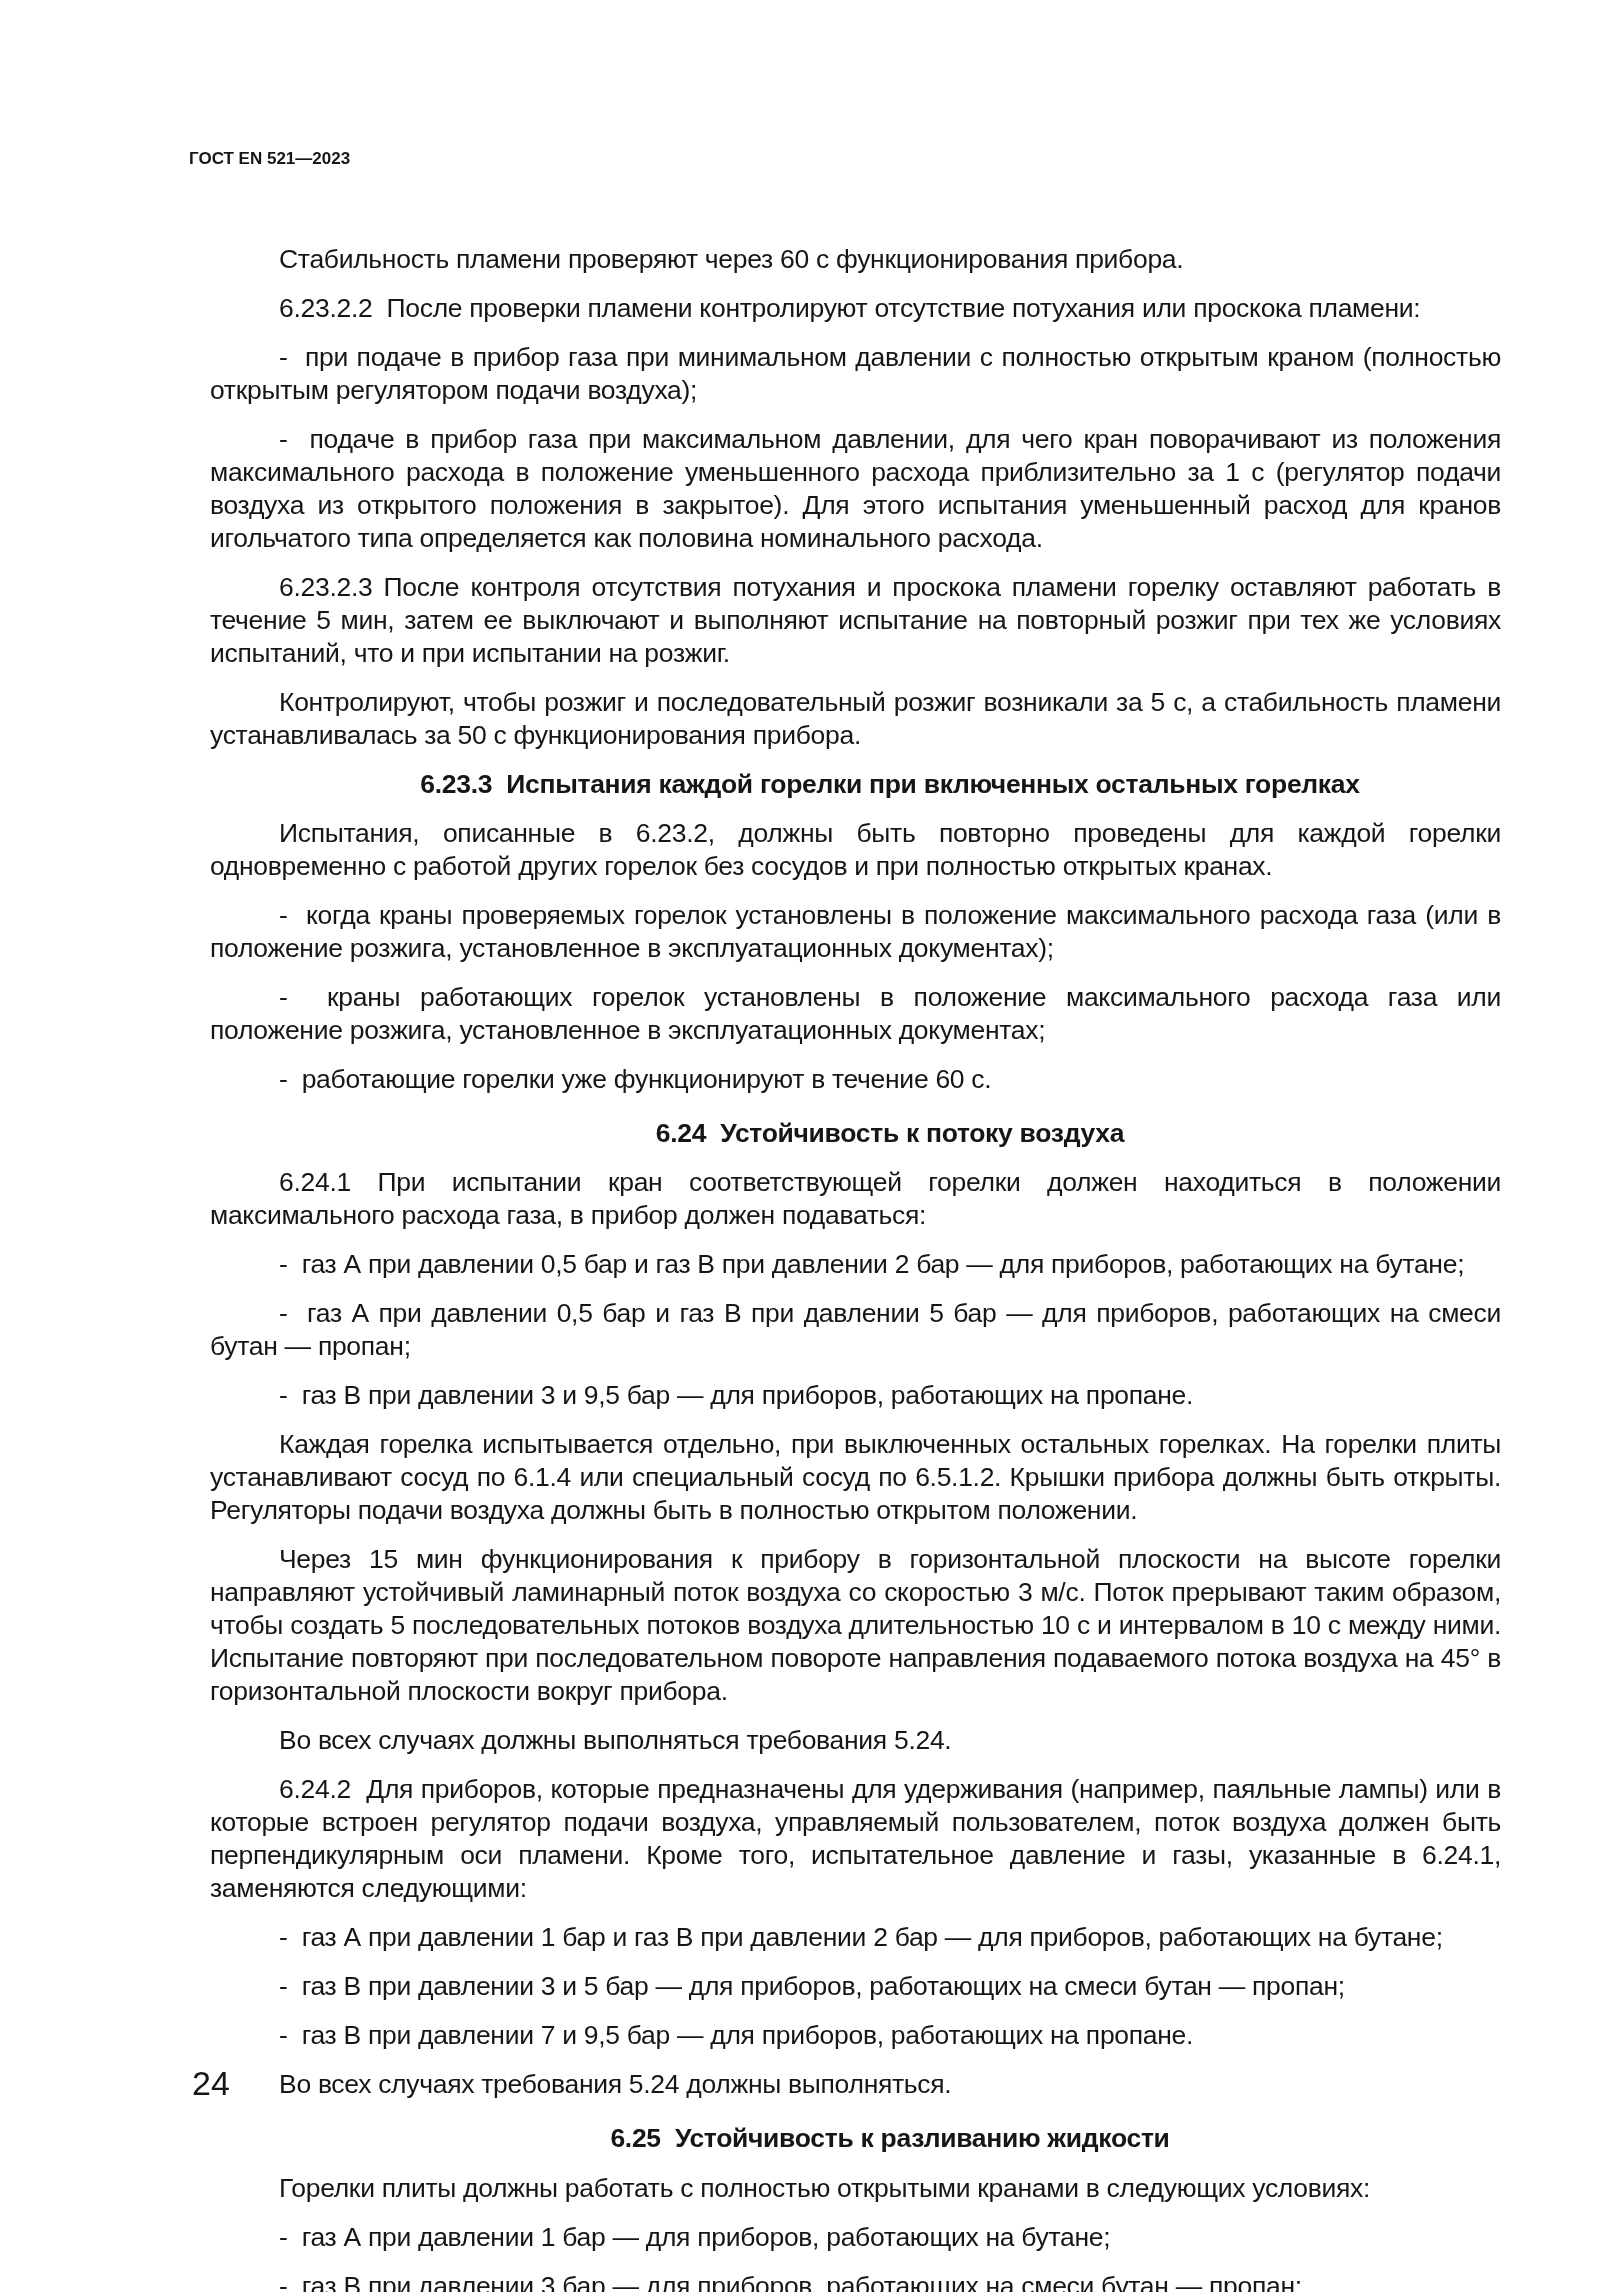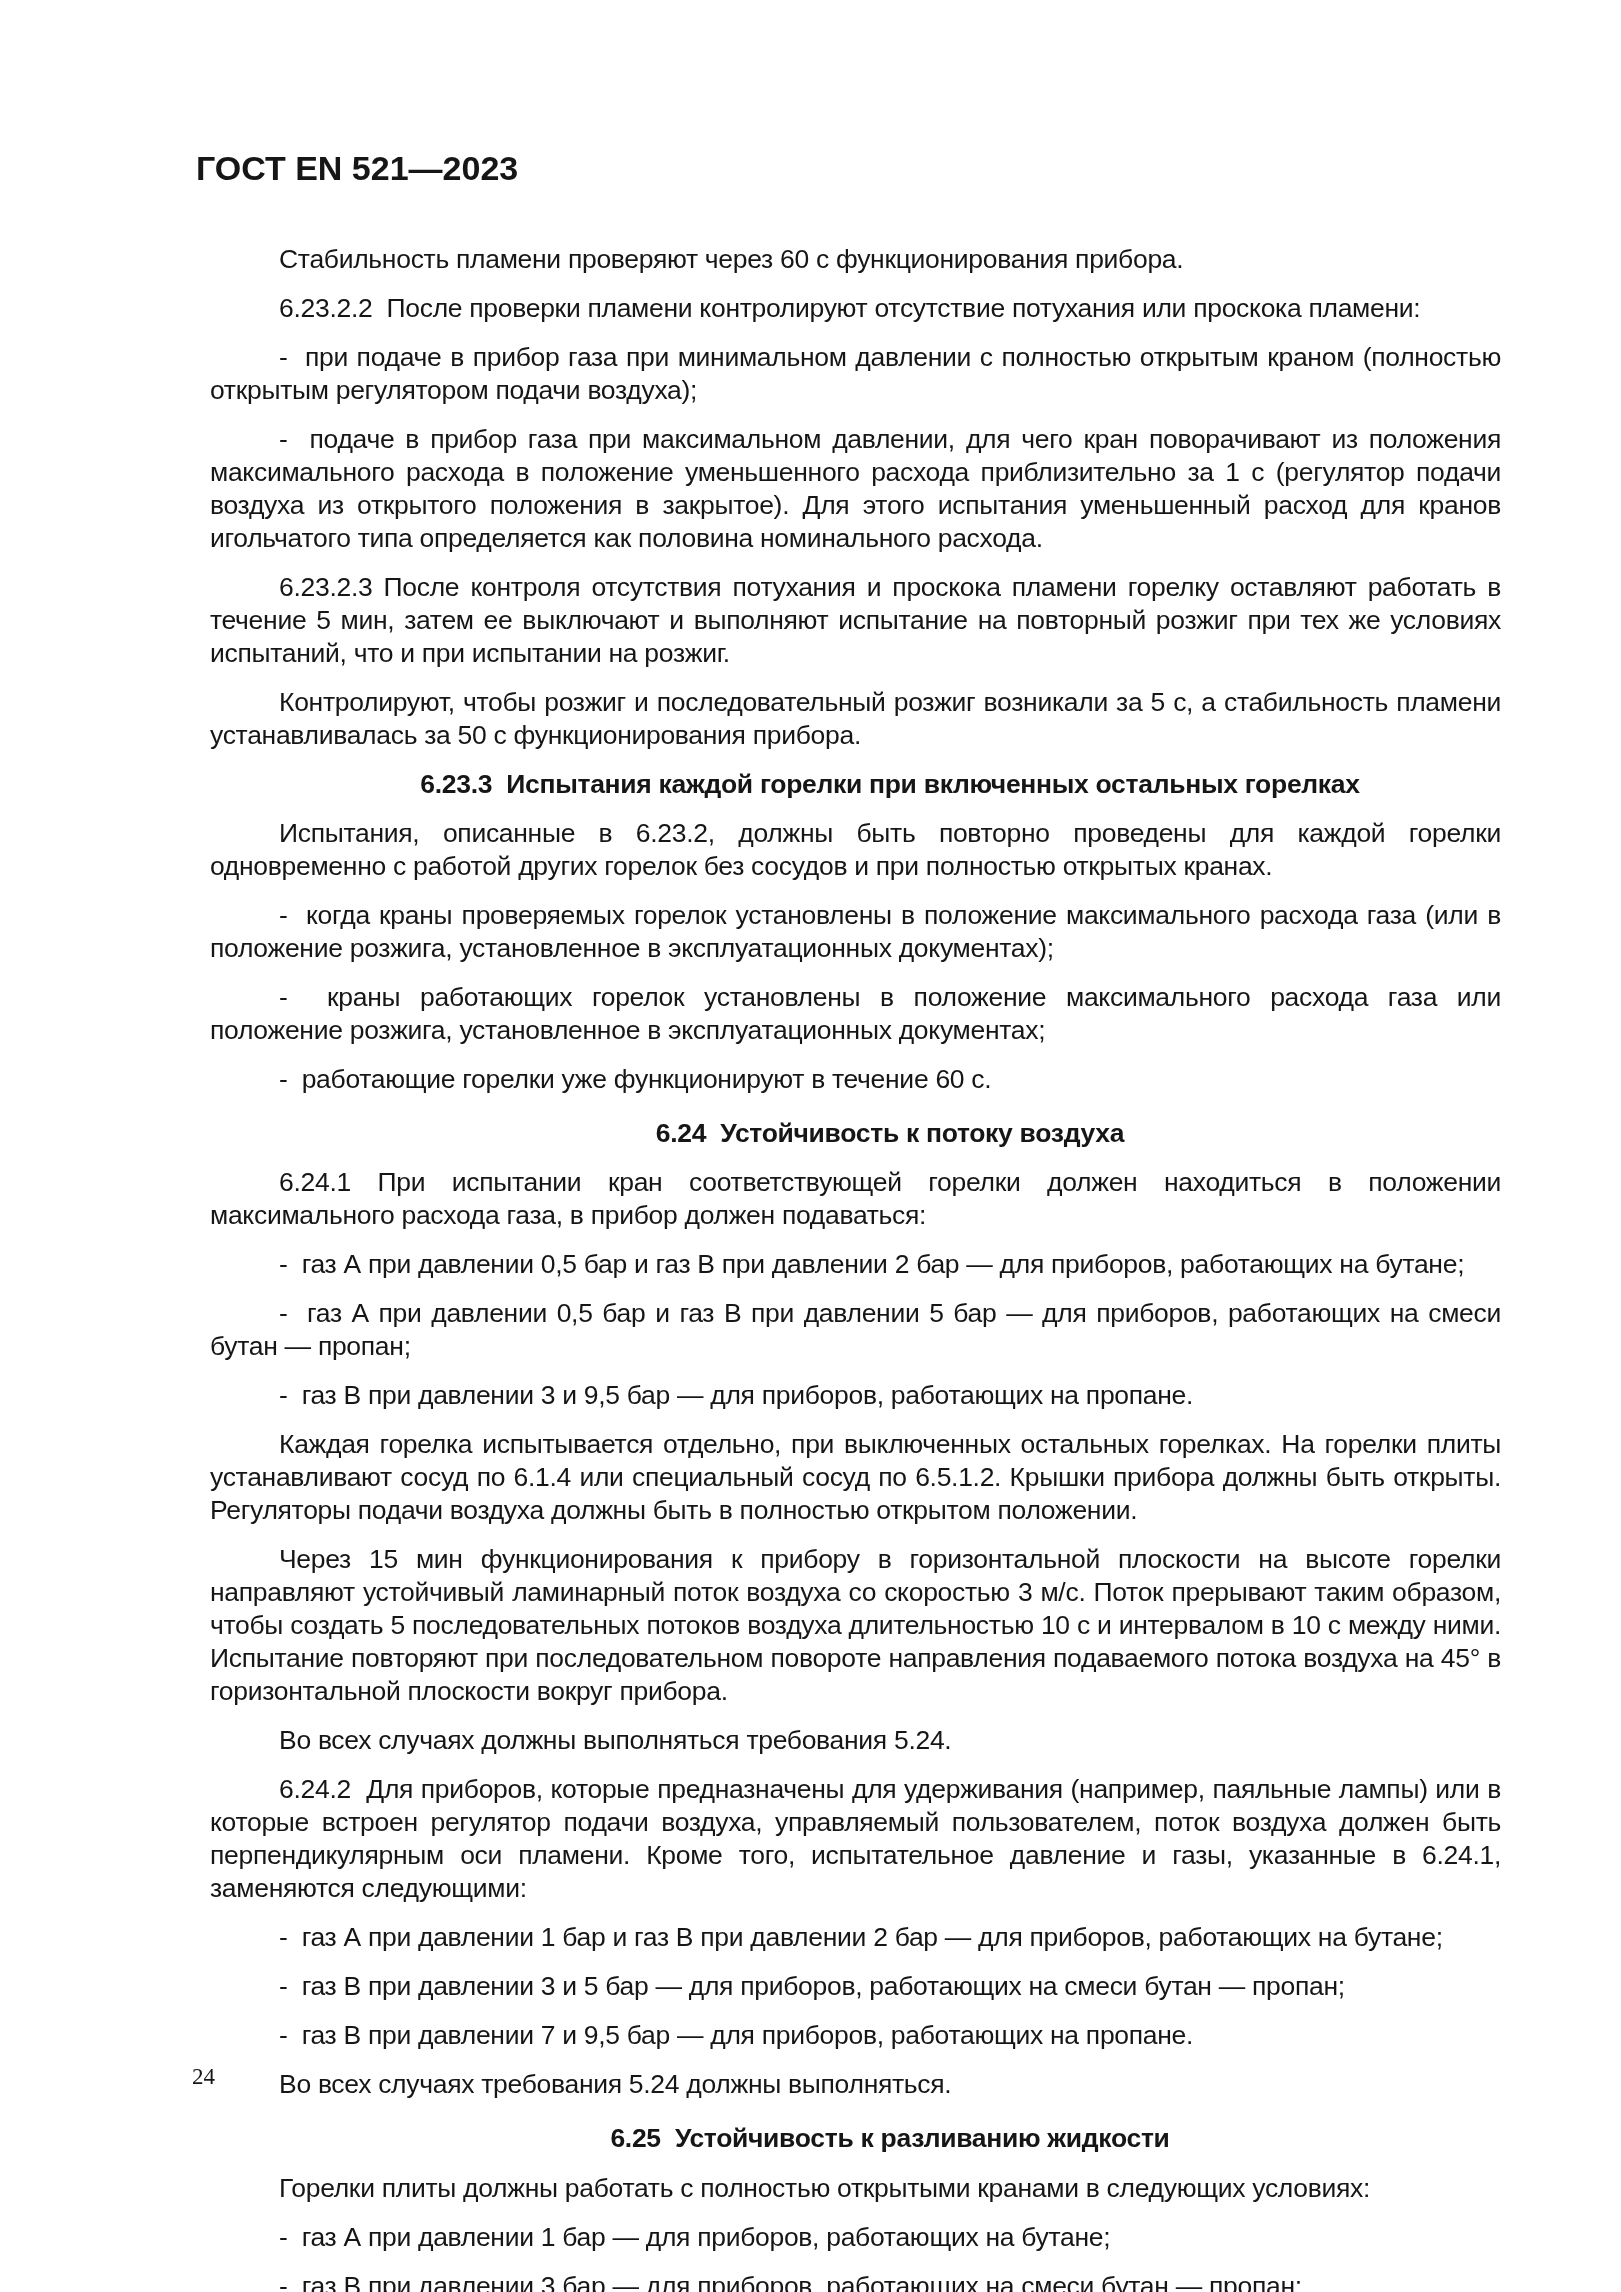--- a/index.html
+++ b/index.html
@@ -11,23 +11,23 @@
     position: relative;
     width: 1621px;
     height: 2293px;
     background: #ffffff;
     font-family: "Liberation Sans", sans-serif;
     color: #161616;
     overflow: hidden;
   }
   .doc-header {
     position: absolute;
-    left: 196px;
+    left: 189px;
     top: 149px;
-    font-size: 34px;
+    font-size: 17px;
     font-weight: bold;
     letter-spacing: 0;
     white-space: nowrap;
   }
   .text-column {
     position: absolute;
     left: 194px;
     top: 227px;
     width: 1323px;
     font-size: 26.5px;
@@ -46,22 +46,21 @@
     margin-bottom: 16.7px;
   }
   .text-column p.heading-3 {
     font-weight: bold;
     text-align: center;
   }
   .page-number {
     position: absolute;
     left: 192px;
     top: 2064px;
-    font-size: 23px;
-    font-family: Liberation Serif, serif;
+    font-size: 34px;
   }
 </style>
 </head>
 <body>
 
 <div class="page">
 
   <div class="doc-header">ГОСТ EN 521—2023</div>
 
   <div class="text-column">

